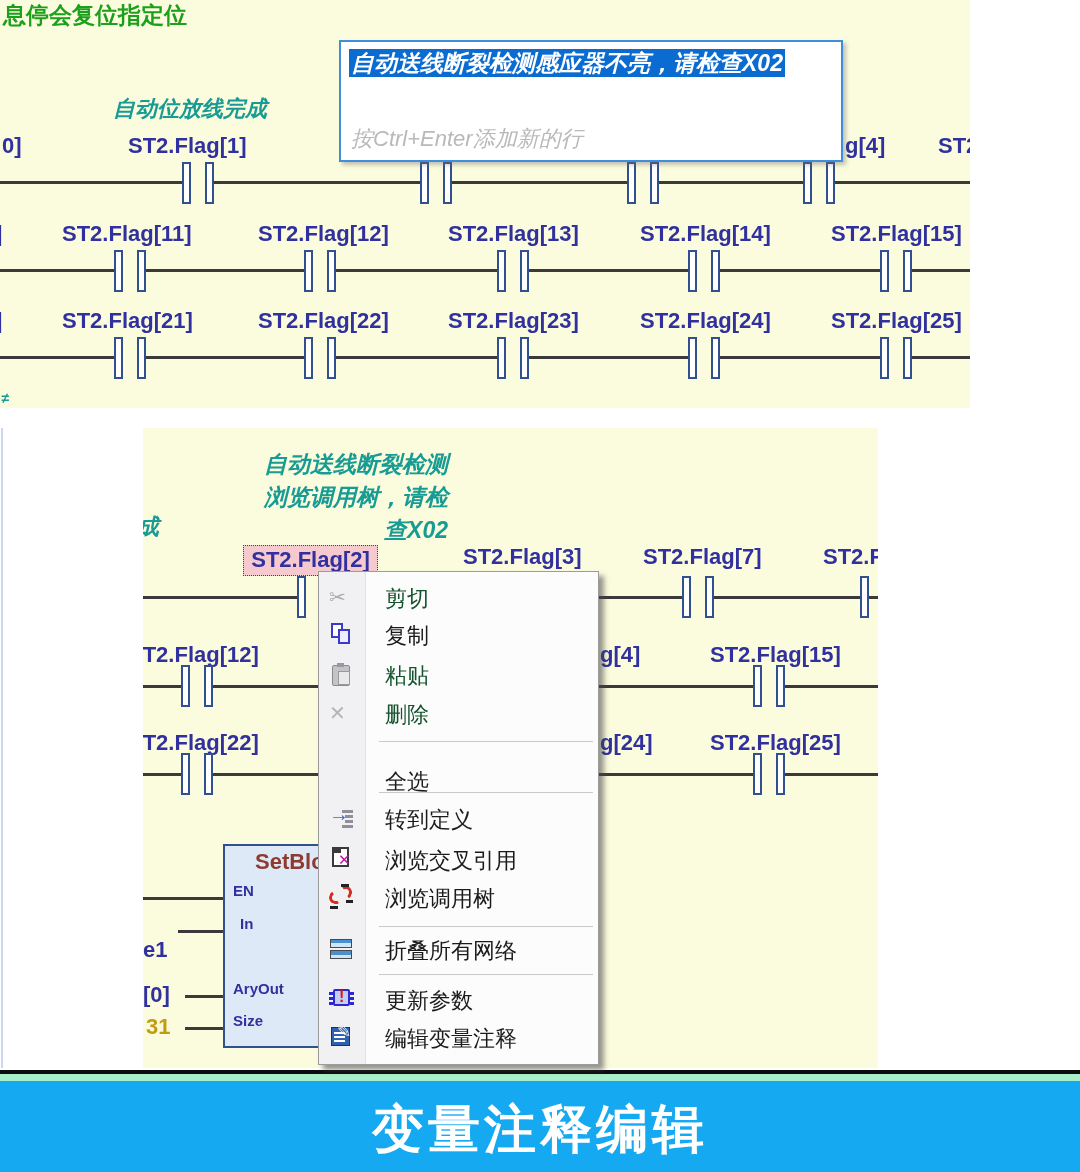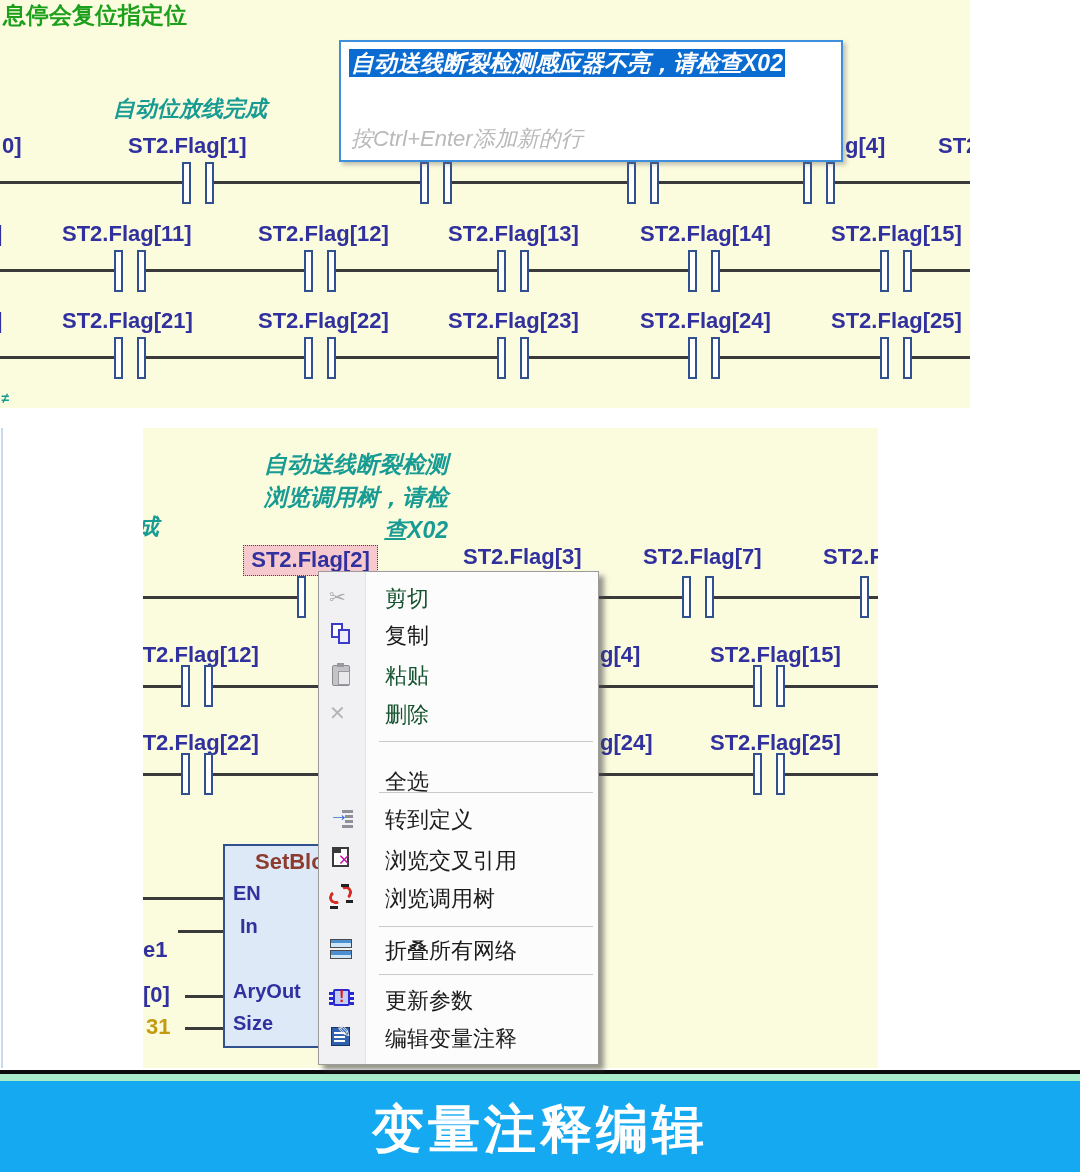--- a/index.html
+++ b/index.html
@@ -24,21 +24,21 @@
   #edit-box .sel-text{background:#0A6BD0;color:#fff;font-style:italic;font-weight:bold;font-size:23px;padding:1px 2px;white-space:nowrap;}
   #edit-box .placeholder{position:absolute;left:10px;bottom:6px;color:#B9B9B9;font-style:italic;font-size:22px;white-space:nowrap;}
   
   #selected-var{position:absolute;left:100px;top:117px;width:135px;height:31px;background:#F5C9CE;
       border:1px dotted #444;box-sizing:border-box;text-align:center;font-weight:bold;font-size:22px;
       color:#30309E;line-height:28px;z-index:5;}
   
   #fblock{position:absolute;left:80px;top:416px;width:137px;height:204px;background:#DEE9F8;
       border:2px solid #31508F;box-sizing:border-box;}
   #fblock .fb-title{position:absolute;left:30px;top:3px;font-weight:bold;font-size:22px;color:#8E3B2F;white-space:nowrap;}
-  #fblock .pin{position:absolute;left:8px;font-weight:bold;font-size:20px;color:#30309E;white-space:nowrap;}
+  #fblock .pin{position:absolute;left:8px;font-weight:bold;font-size:15px;color:#30309E;white-space:nowrap;}
   .ref-gold{color:#C49A0E !important;}
   
   #context-menu{position:absolute;left:318px;top:571px;width:281px;height:494px;background:#FCFCFC;
       border:1px solid #9B9B9B;box-sizing:border-box;box-shadow:5px 5px 5px rgba(70,70,70,.55);z-index:40;}
   .menu-gutter{position:absolute;left:0;top:0;bottom:0;width:46px;background:#F1F1F3;border-right:1px solid #E2E2E4;}
   .menu-item{position:absolute;left:0;right:0;height:34px;cursor:default;}
   .menu-item .mi-label{position:absolute;left:66px;top:4px;font-size:22px;color:#1B1B1B;white-space:nowrap;}
   .menu-item.disabled .mi-label{color:#14532d;}
   .menu-sep{position:absolute;left:60px;right:5px;height:1px;background:#C9C9C9;}
   .menu-icon{position:absolute;left:10px;width:26px;height:26px;}

